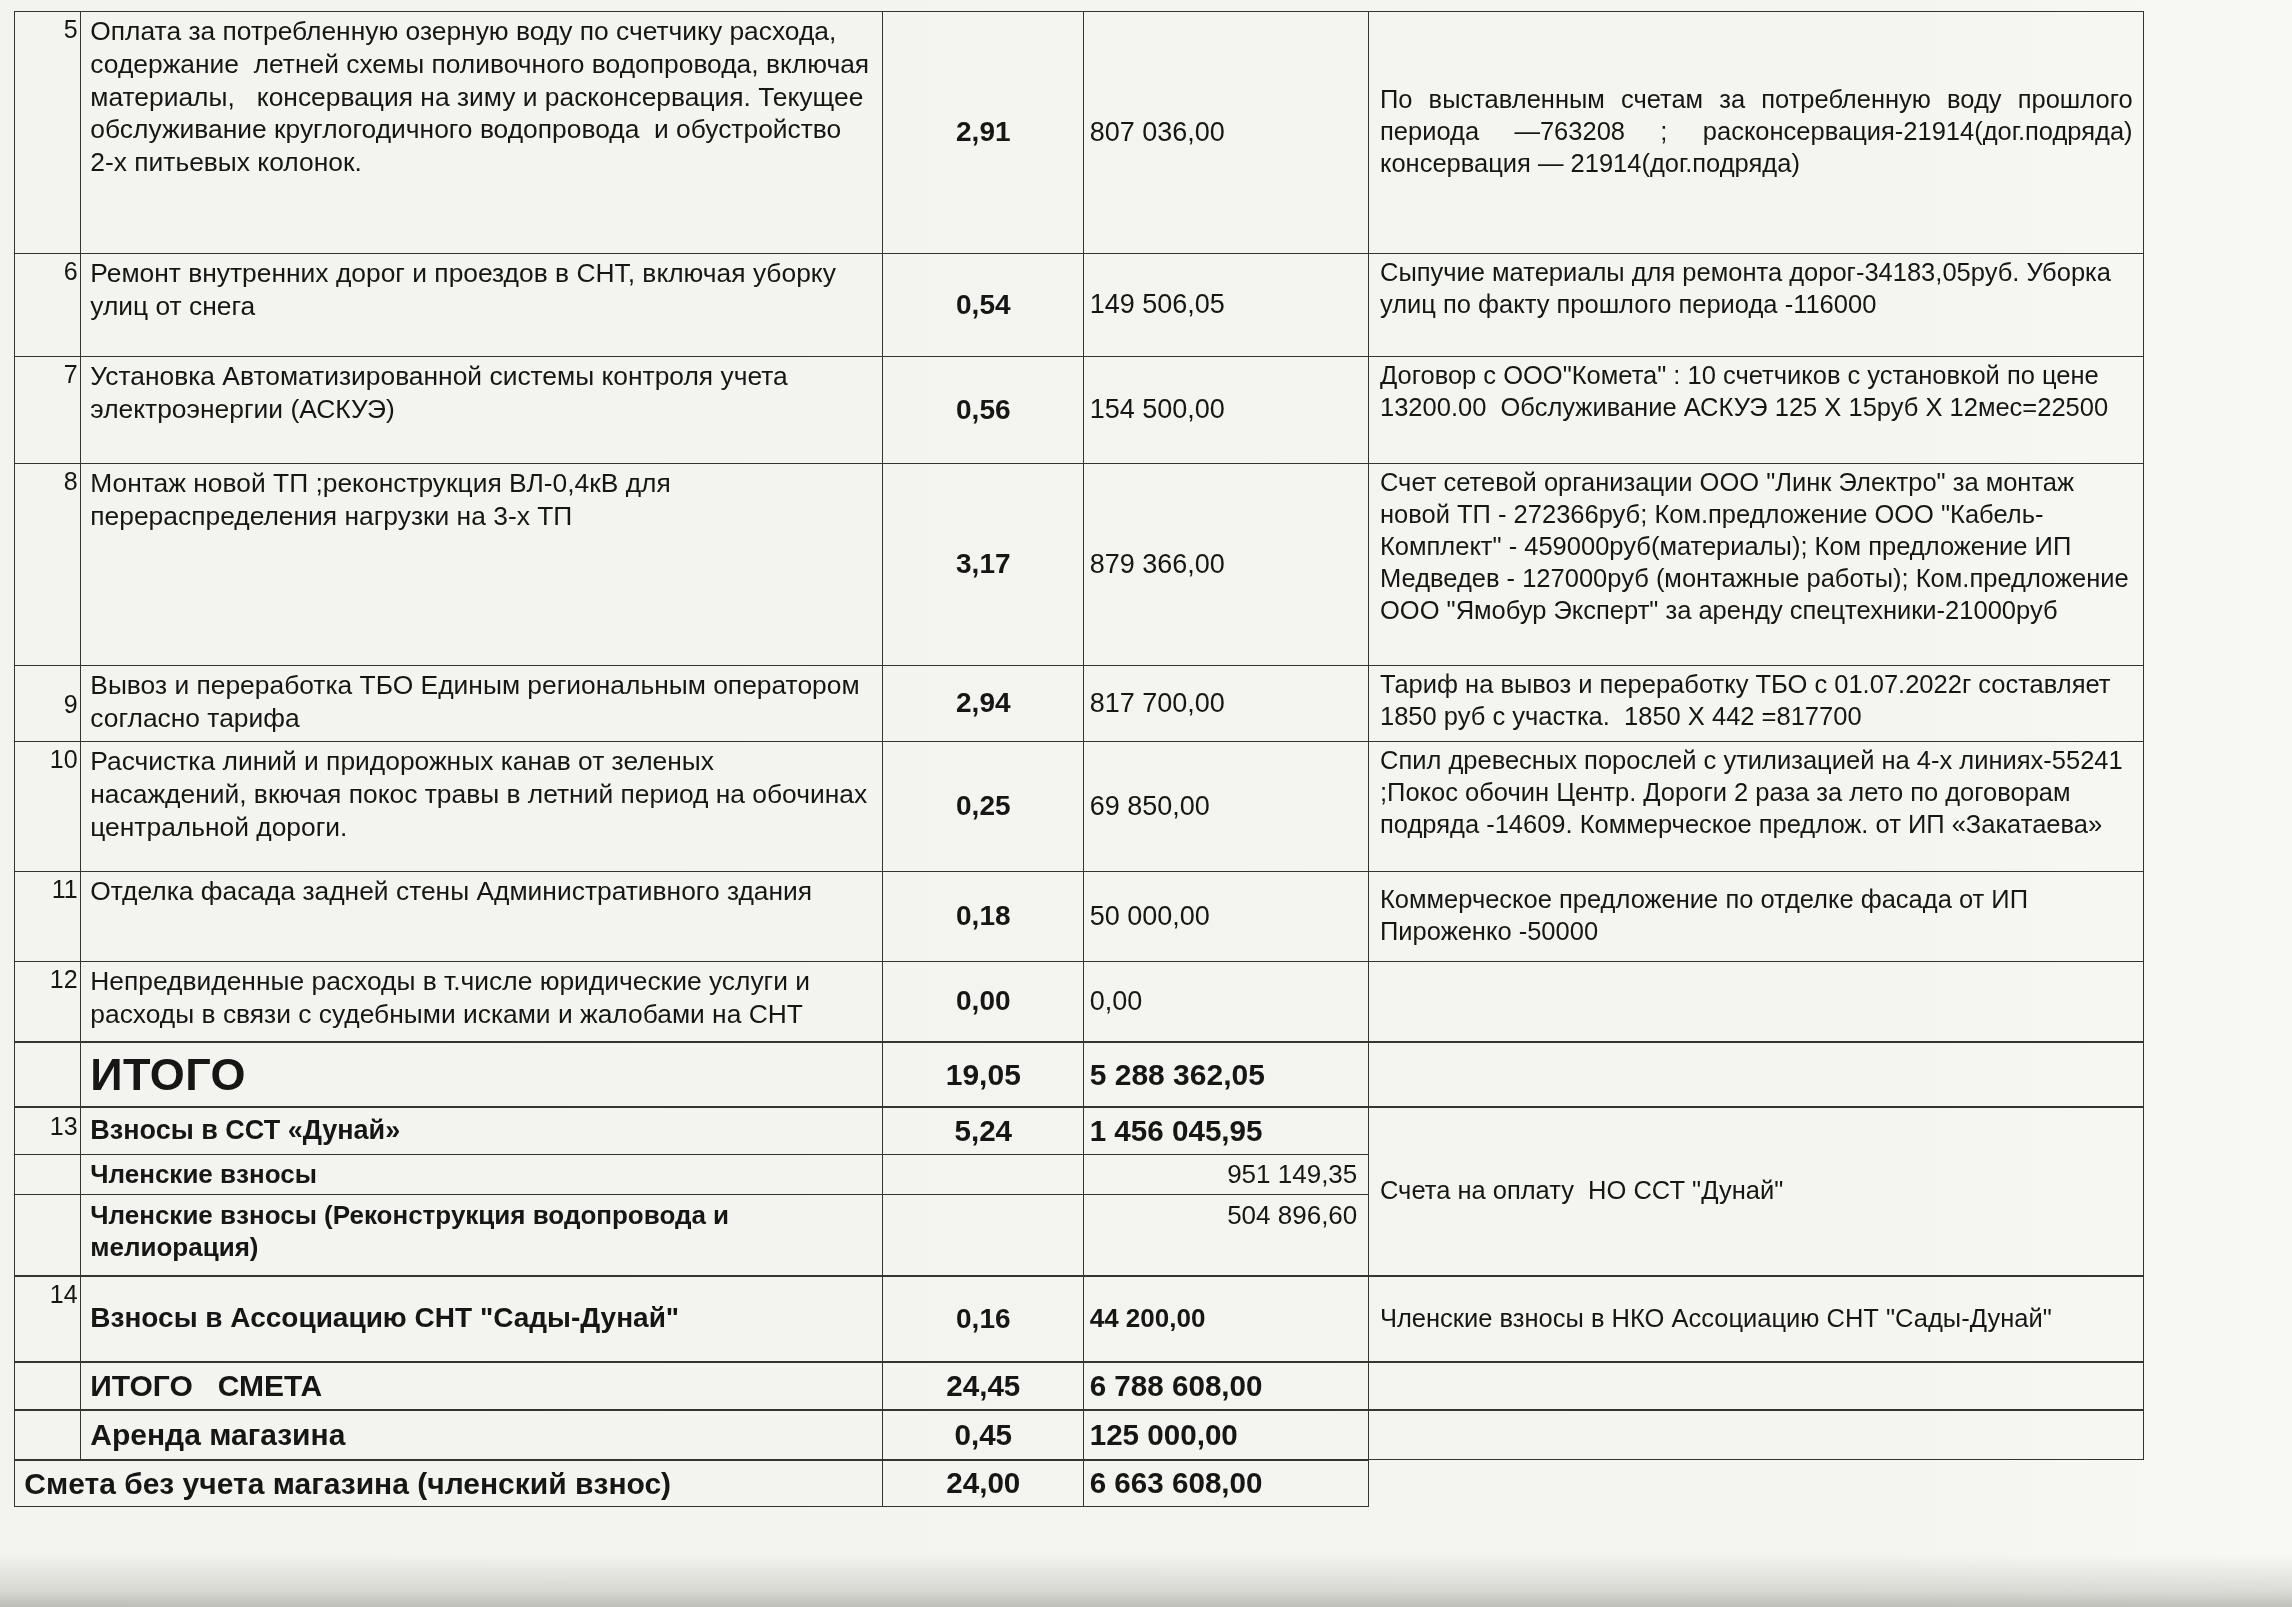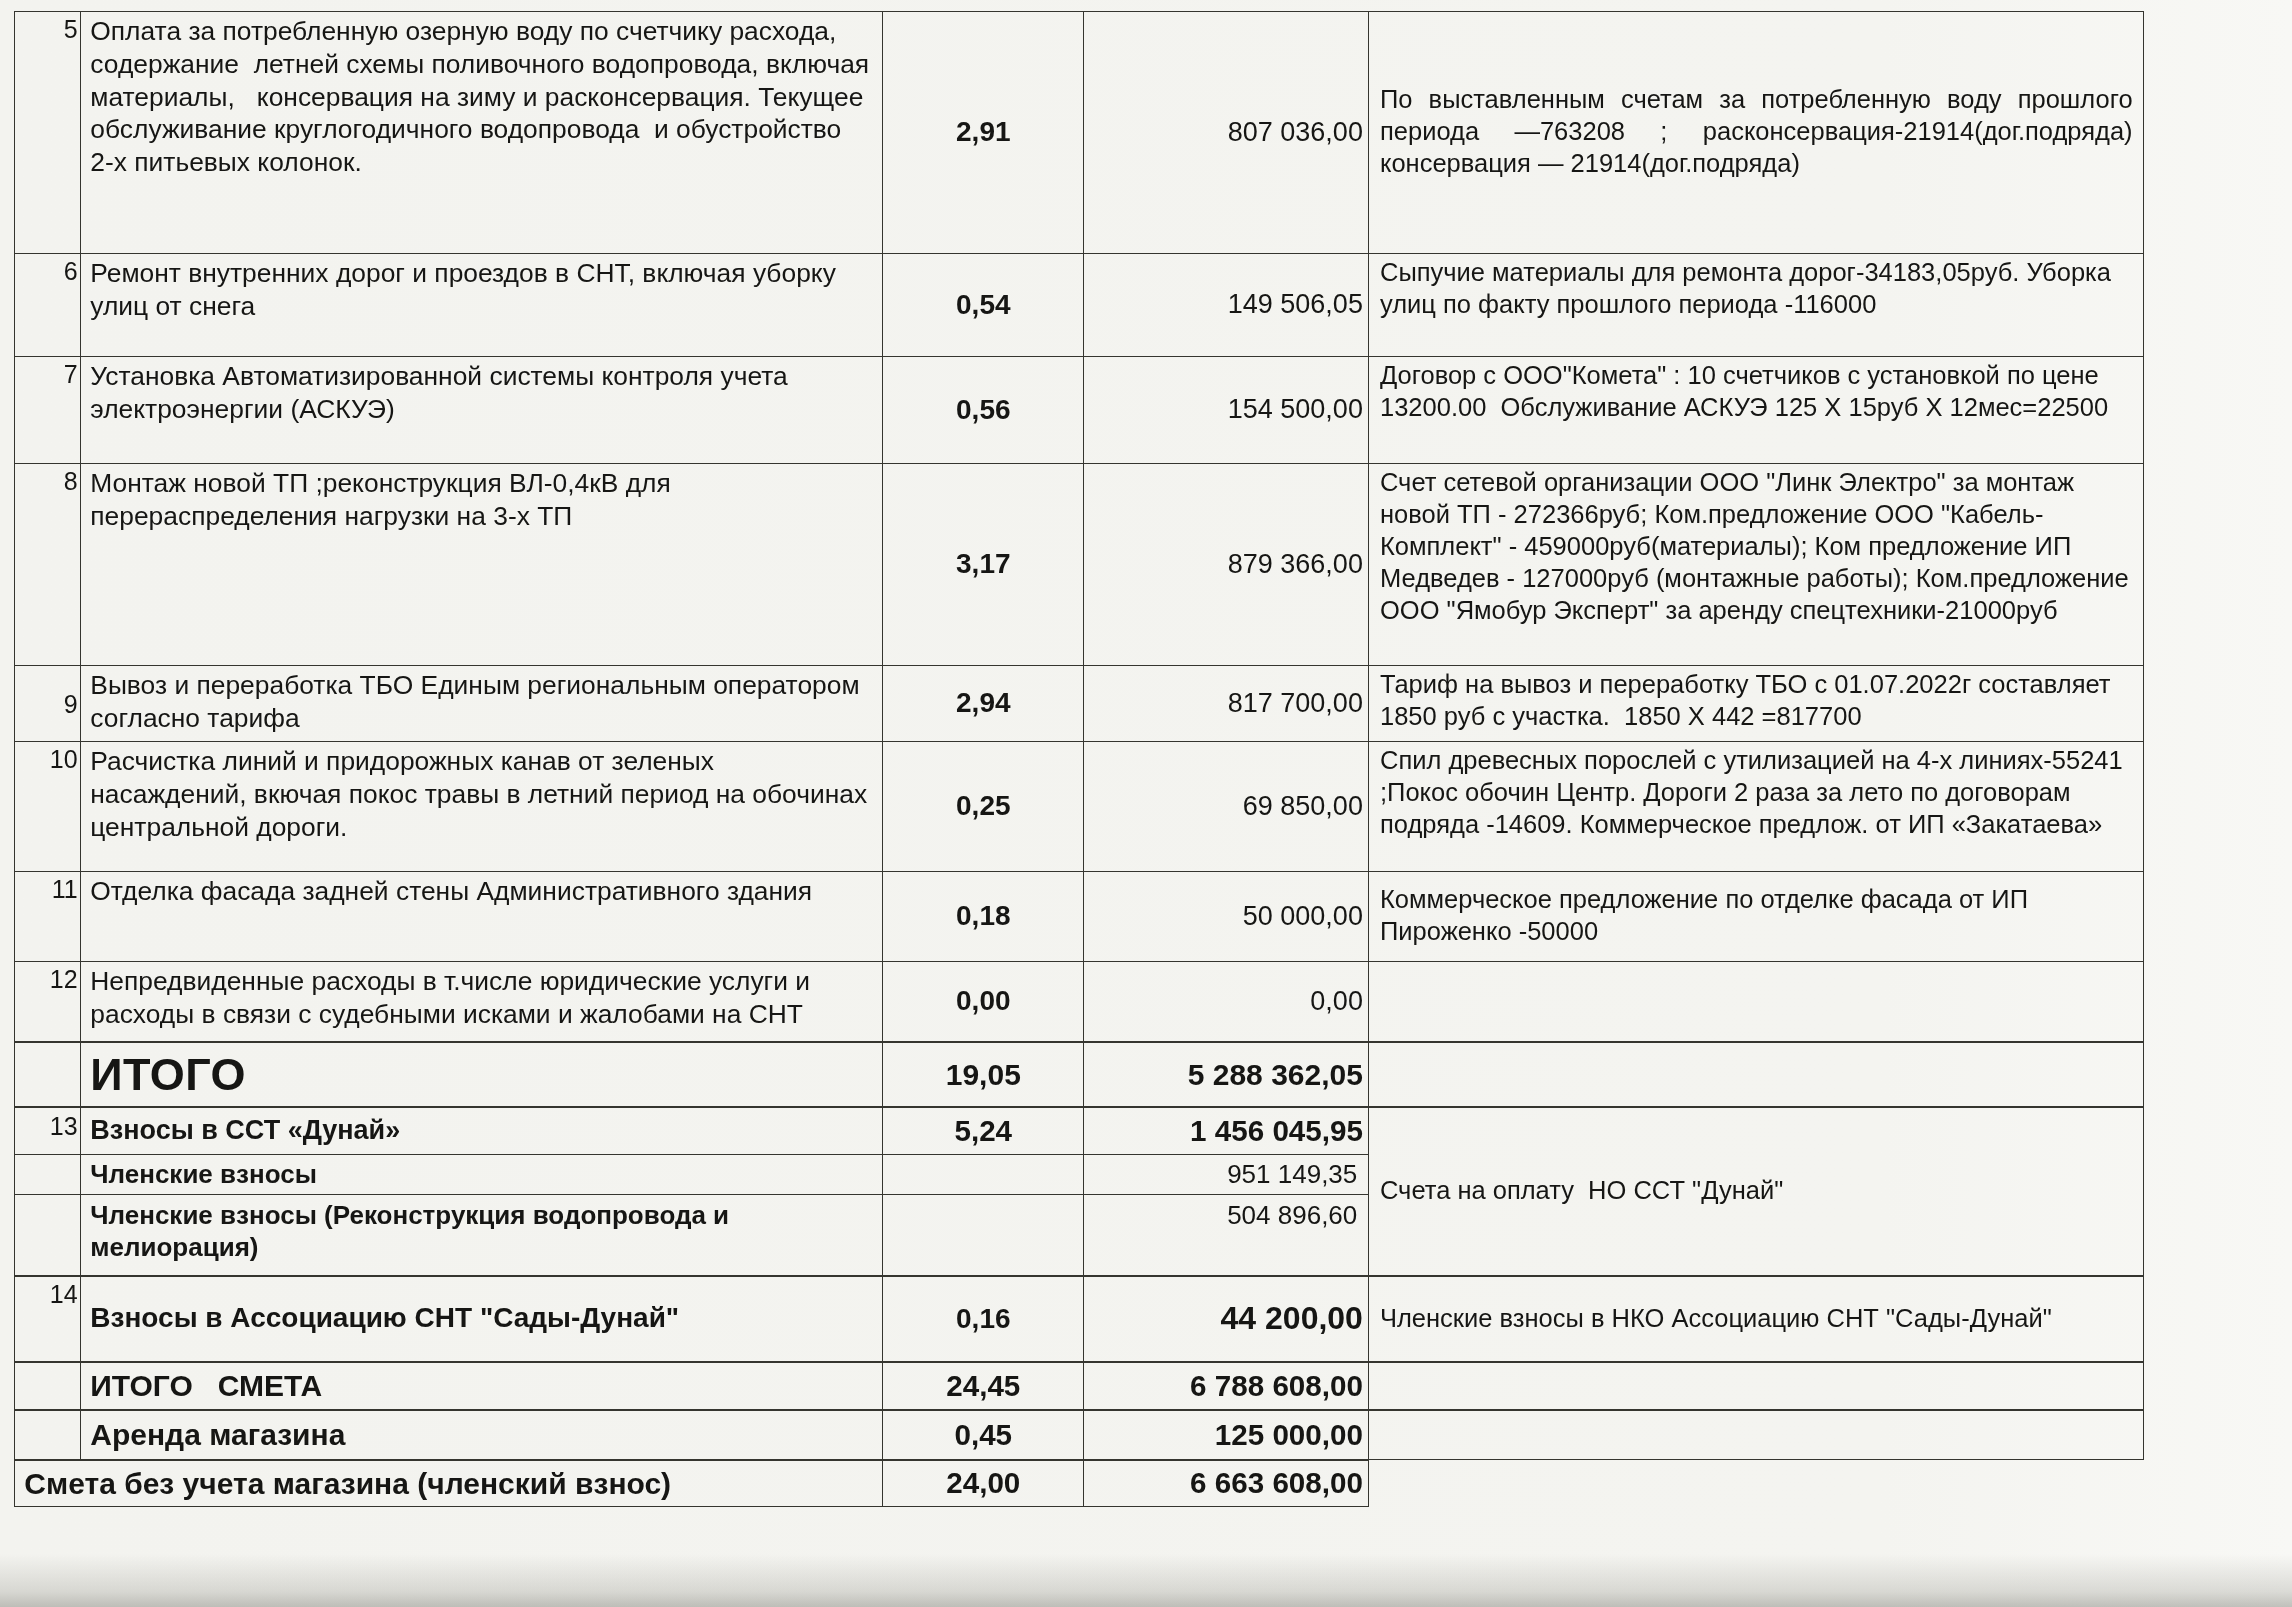--- a/index.html
+++ b/index.html
@@ -47,21 +47,21 @@
     white-space:pre-wrap;
   }
   td.rate{
     font-size:28px;
     font-weight:bold;
     text-align:center;
     vertical-align:middle;
   }
   td.amount{
     font-size:27px;
-    text-align:right;
+    text-align:left;
     vertical-align:middle;
   }
   td.note{
     font-size:25.5px;
     line-height:1.25;
     padding:3.6px 10.7px 3.6px 10.7px;
     white-space:pre-wrap;
   }
   td.note.justify{
     white-space:normal;
@@ -94,21 +94,21 @@
   
   tr.sum td, tr.sum2 td, tr.rent td, tr.net td{border-top-width:2.7px;}
   tr.r13 td, tr.r14 td{border-top-width:2.7px;}
   tr.sum td.desc{font-size:45px;font-weight:bold;vertical-align:middle;letter-spacing:0.4px;}
   tr.sum td.rate, tr.sum td.amount{font-size:30px;font-weight:bold;}
   tr.r13 td.desc{font-size:27px;font-weight:bold;vertical-align:middle;}
   tr.r13 td.rate, tr.r13 td.amount{font-size:29.6px;font-weight:bold;}
   tr.m1 td.desc, tr.m2 td.desc{font-size:26px;font-weight:bold;}
   tr.m1 td.amount, tr.m2 td.amount{font-size:26px;}
   tr.r14 td.desc{font-size:28px;font-weight:bold;vertical-align:middle;}
-  tr.r14 td.amount{font-size:32px;font-weight:bold;}
+  tr.r14 td.amount{font-size:26px;font-weight:bold;}
   tr.sum2 td.desc, tr.rent td.desc, tr.net td.desc{font-size:30px;font-weight:bold;vertical-align:middle;}
   tr.sum2 td.rate, tr.sum2 td.amount,
   tr.rent td.rate, tr.rent td.amount,
   tr.net td.rate,  tr.net td.amount{font-size:29.6px;font-weight:bold;}
 </style>
 </head>
 <body>
 
 <table class="sheet">
   <colgroup>

